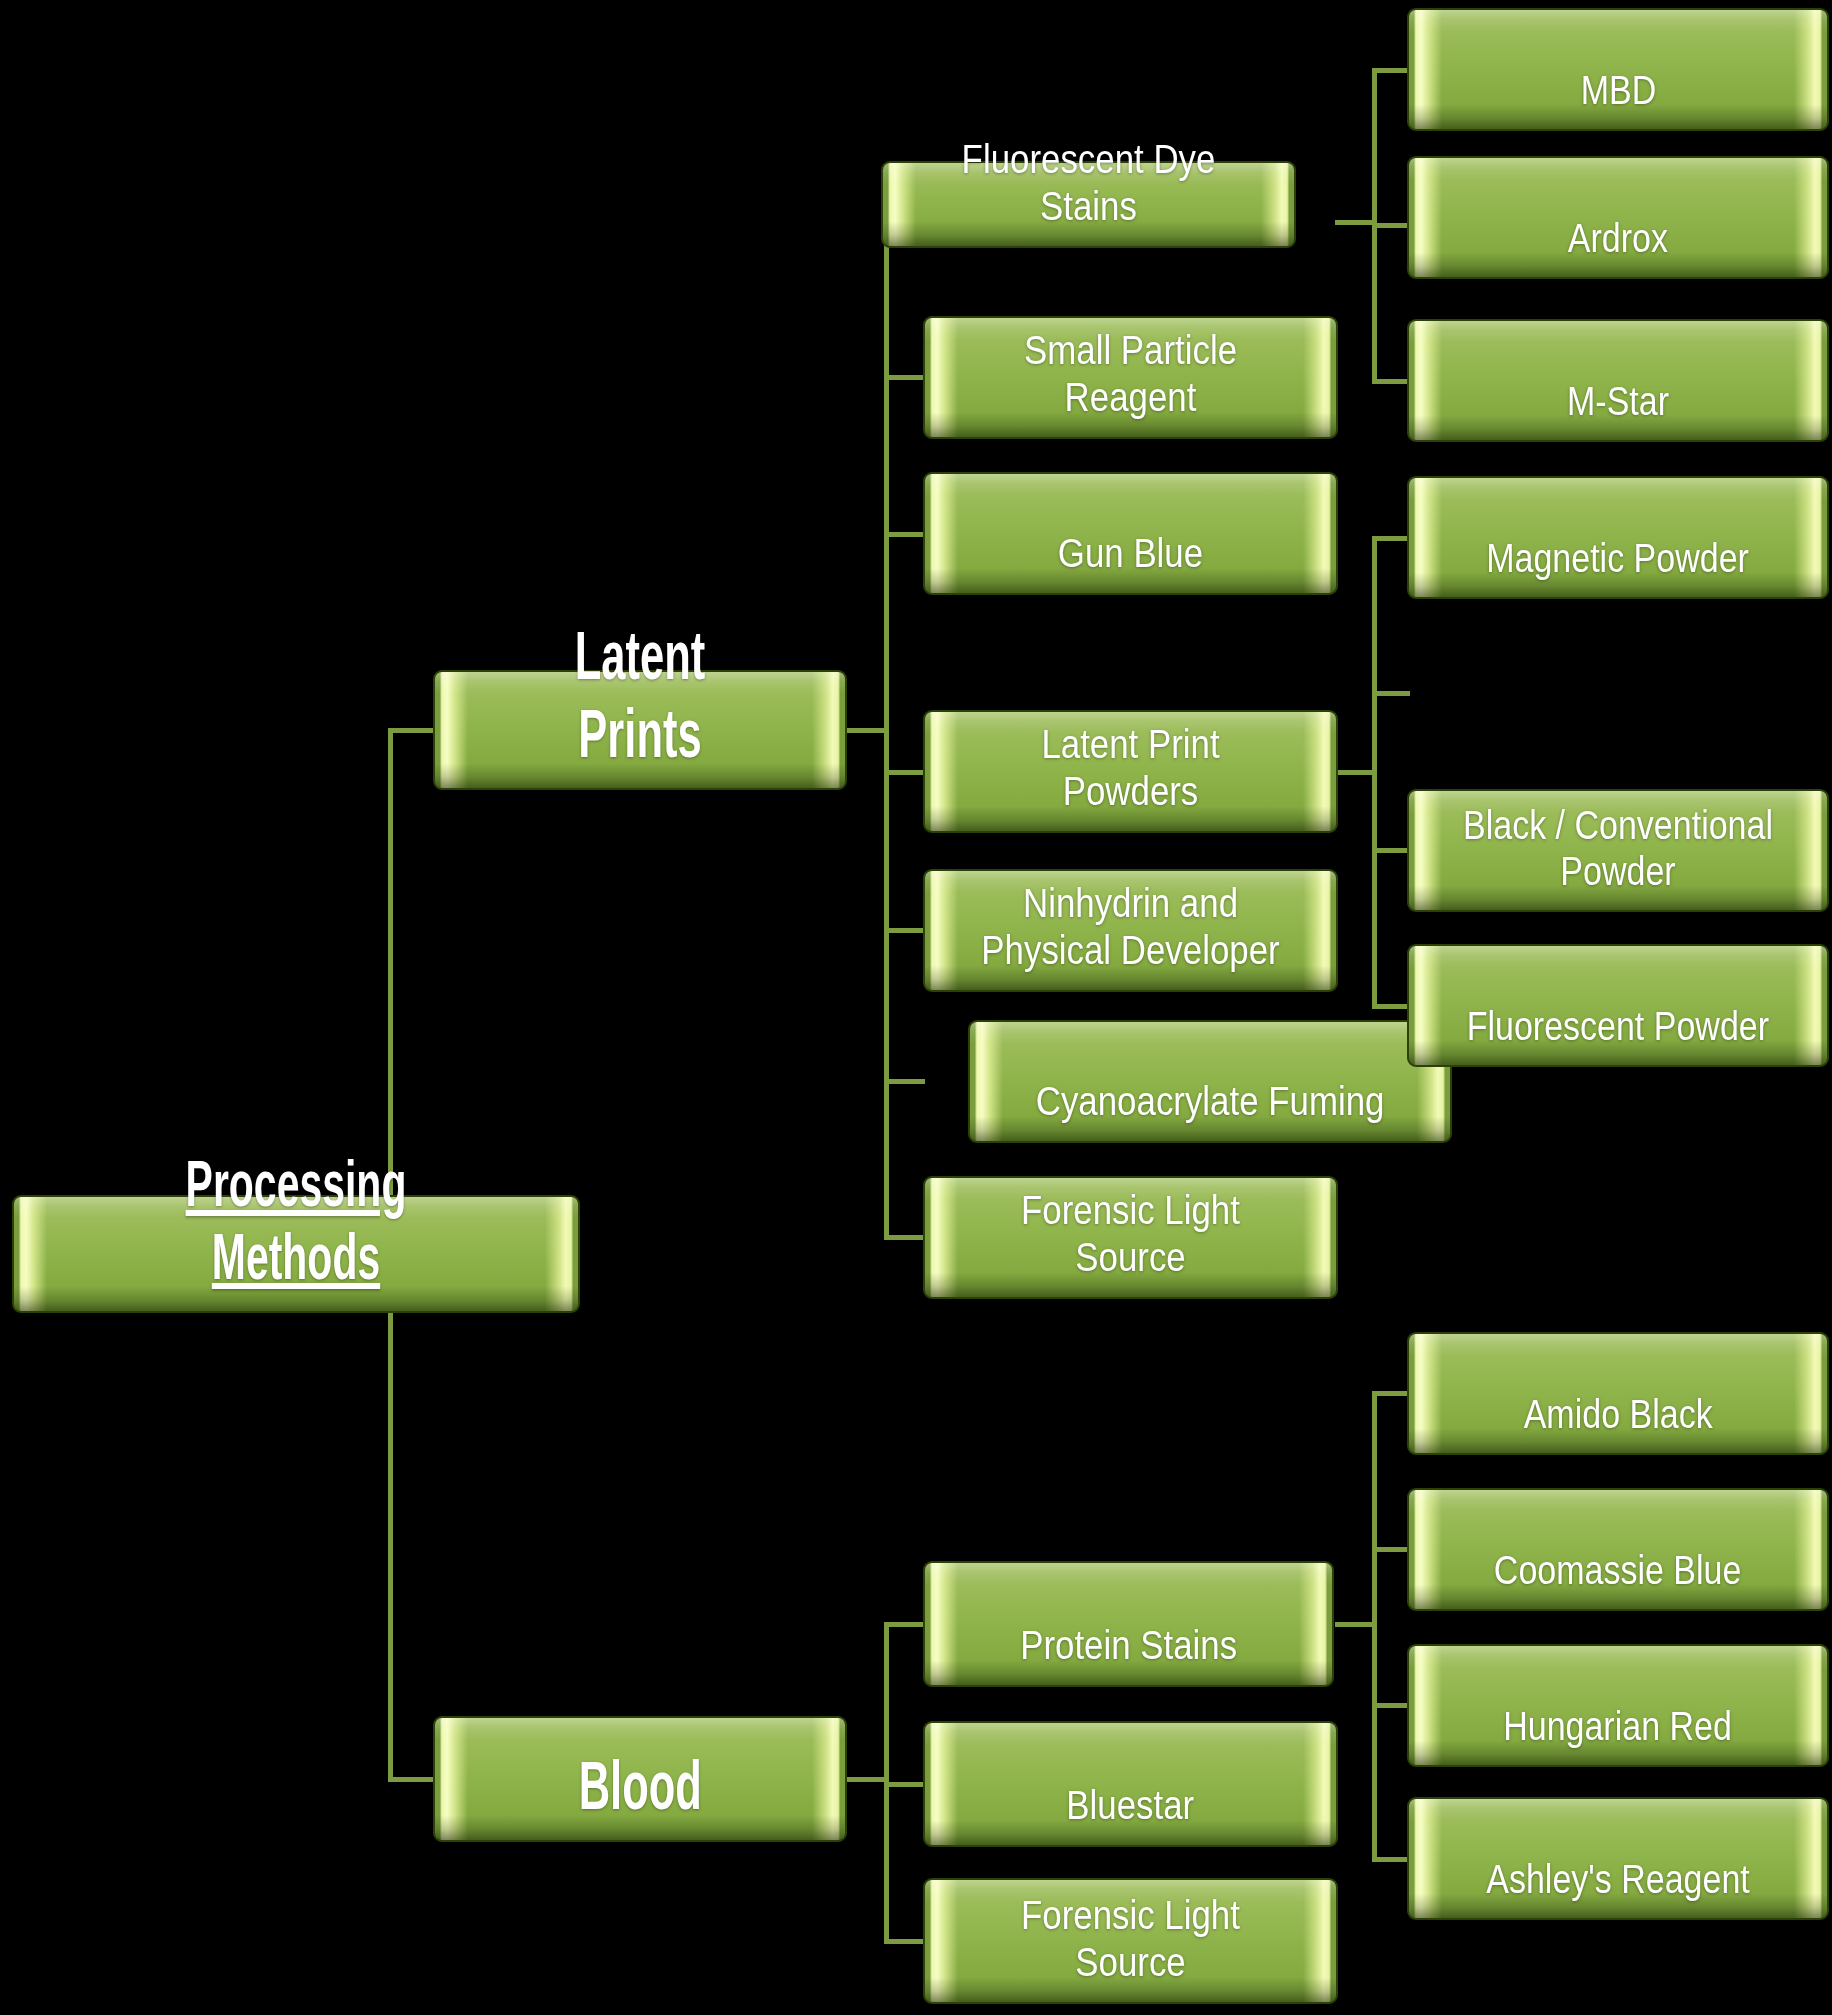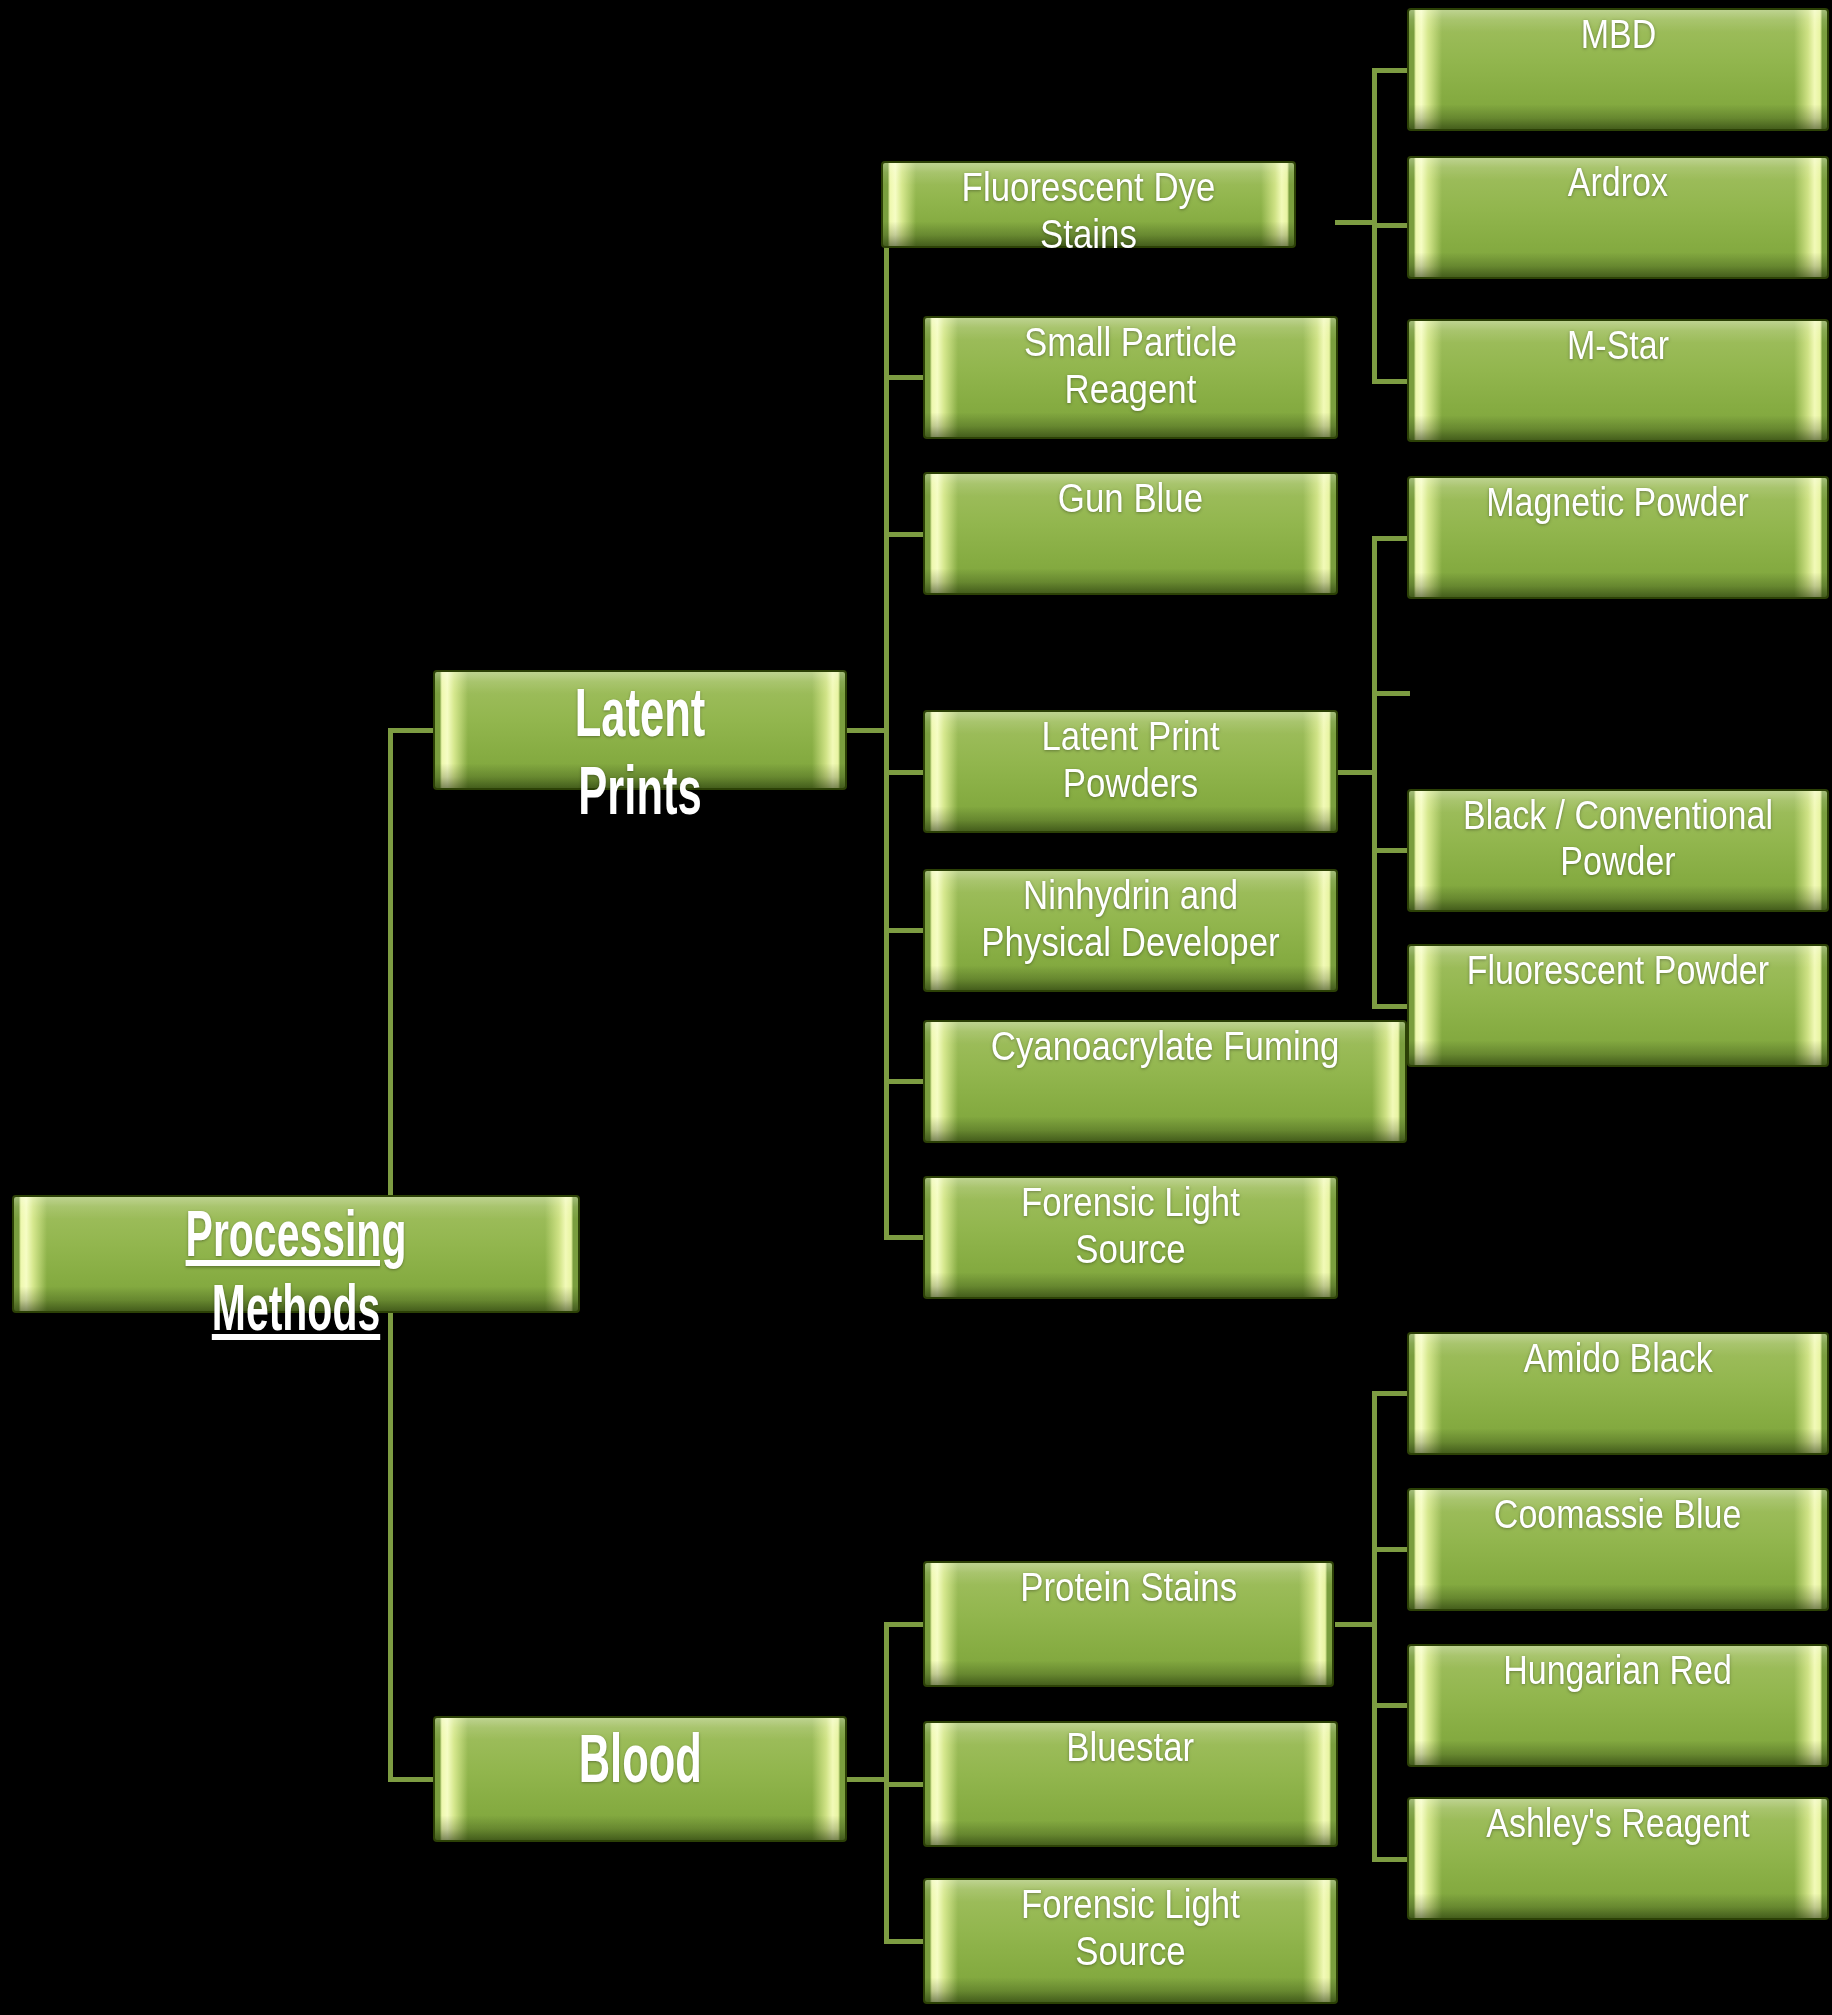--- a/index.html
+++ b/index.html
@@ -11,32 +11,32 @@
     overflow:hidden;
     font-family:"Liberation Sans","DejaVu Sans",sans-serif;
   }
   
   .edge{position:absolute;background:#7d9c42;z-index:1;}
   .edge.h{height:4.8px;}
   .edge.v{width:4.8px;}
   
   .node{
     position:absolute;z-index:2;
-    display:flex;align-items:flex-start;justify-content:center;
+    display:flex;align-items:flex-end;justify-content:center;
     text-align:center;color:#fff;
-    border:2px solid #2c4106;border-radius:4px;
+    border:2px solid #2c4106;border-radius:9px;
     box-sizing:border-box;
     background:
       linear-gradient(180deg, rgba(255,255,255,0.30) 0px, rgba(255,255,255,0.10) 9.6px, rgba(255,255,255,0) 22px),
       linear-gradient(0deg,   rgba(18,32,0,0.52) 0px,   rgba(18,32,0,0.22) 11px,   rgba(18,32,0,0) 24.6px),
       linear-gradient(90deg,  #7a9e3e 0px, #7a9e3e 4.8px, #eef8ae 6.8px, #f6fdc4 12.3px, #d6e88e 19px, rgba(214,232,142,0) 33px),
       linear-gradient(270deg, #7a9e3e 0px, #7a9e3e 4.8px, #e8f4a2 6.8px, #f2fab8 12.3px, #cfe285 19px, rgba(207,226,133,0) 33px),
       linear-gradient(180deg, #a2c061 0%, #92b64e 42%, #86ac42 72%, #7ca23b 100%);
     text-shadow:0 1.4px 3.4px rgba(0,0,0,0.35);
-    padding:1px 23px;
+    padding:16px 23px;
   }
   .lbl{display:inline-block;line-height:1.15;}
   .lv0{font-size:64px;font-weight:bold;text-decoration:underline;}
   .lv1{font-size:68px;font-weight:bold;}
   .lv0 .lbl,.lv1 .lbl{transform:scaleX(0.64);}
   .lv2{font-size:41px;}
   .lv3{font-size:40px;}
   .lv2 .lbl,.lv3 .lbl{transform:scaleX(0.85);}
 </style>
 </head>
@@ -103,21 +103,21 @@
   </div>
   <div class="node lv2" style="left:923px;top:472px;width:415px;height:123px;">
     <span class="lbl">Gun Blue</span>
   </div>
   <div class="node lv2" style="left:923px;top:710px;width:415px;height:123px;">
     <span class="lbl">Latent Print Powders</span>
   </div>
   <div class="node lv2" style="left:923px;top:869px;width:415px;height:123px;">
     <span class="lbl">Ninhydrin and Physical Developer</span>
   </div>
-  <div class="node lv2" style="left:923px;top:1020px;width:484px;height:123px;">
+  <div class="node lv2" style="left:968px;top:1020px;width:484px;height:123px;">
     <span class="lbl">Cyanoacrylate Fuming</span>
   </div>
   <div class="node lv2" style="left:923px;top:1176px;width:415px;height:123px;">
     <span class="lbl">Forensic Light Source</span>
   </div>
 
   <div class="node lv3" style="left:1407px;top:8.2px;width:422px;height:123px;">
     <span class="lbl">MBD</span>
   </div>
   <div class="node lv3" style="left:1407px;top:156px;width:422px;height:123px;">

